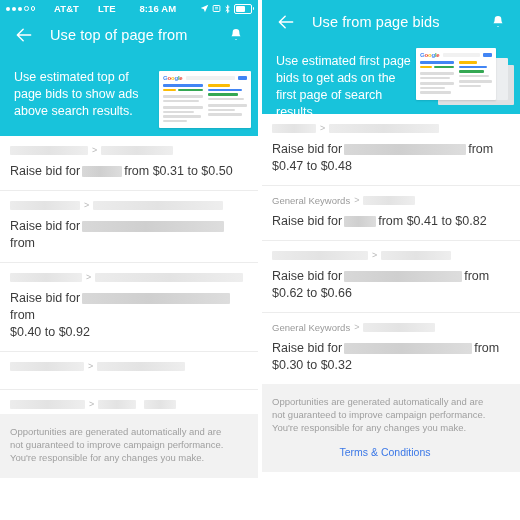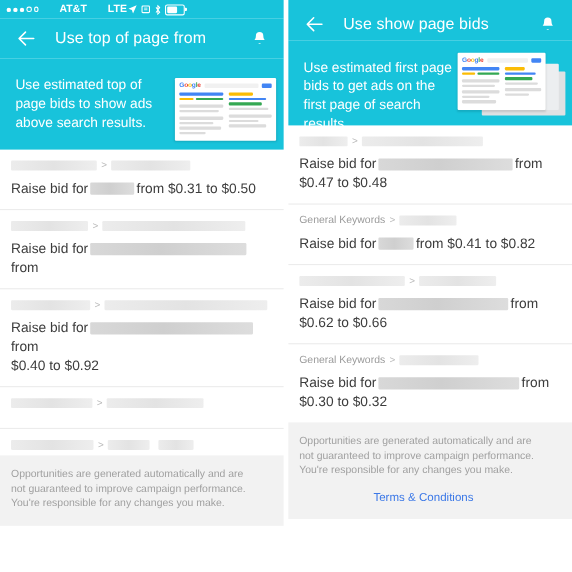--- a/index.html
+++ b/index.html
@@ -129,20 +129,21 @@
         <div class="dots">
           <div class="dot"></div>
             <div class="dot"></div>
             <div class="dot"></div>
           <div class="dot hollow"></div>
             <div class="dot hollow"></div>
         </div>
         <div class="carrier">AT&amp;T</div>
         <div class="lte">LTE</div>
       </div>
+      <div class="sb-center">8:16 AM</div>
       <div class="sb-right">
         <svg class="ic" width="9" height="9" viewBox="0 0 12 12">
             <path d="M11 1 1 5.4l4.1 1.5L6.6 11z" fill="#fff"></path>
           </svg>
         <svg width="9" height="9" viewBox="0 0 12 12">
             <rect x="1.5" y="2" width="9" height="8" rx="1" fill="none" stroke="#fff" stroke-width="1.3"></rect>
             <path d="M4 4.5h4M4 6.5h4" stroke="#fff" stroke-width="1"></path>
           </svg>
         <svg width="7" height="10" viewBox="0 0 8 12">
             <path d="M2 3.2 6 8.6 4 10.5V1.5l2 1.9L2 8.8" fill="none" stroke="#fff" stroke-width="1.1"></path>
@@ -261,21 +262,21 @@
     </div>
 
   </div>
 
   <div class="panel right">
 
     <div class="appbar" style="height:31px;padding-top:6px">
       <svg class="back-arrow" viewBox="0 0 24 24">
         <path d="M20 12H5M11 5l-7 7 7 7" fill="none" stroke="#fff" stroke-width="1.7" stroke-linecap="round" stroke-linejoin="round"></path>
       </svg>
-      <div class="appbar-title">Use show page bids</div>
+      <div class="appbar-title">Use from page bids</div>
       <svg class="bell" viewBox="0 0 24 24">
         <path d="M12 3a5 5 0 0 0-5 5c0 4-1.6 5.6-2 6h14c-.4-.4-2-2-2-6a5 5 0 0 0-5-5z" fill="#fff"></path>
         <path d="M10.2 18.4a2 2 0 0 0 3.6 0z" fill="#fff"></path>
       </svg>
     </div>
 
     <div class="hero right">
       <div class="hero-text">Use estimated first page bids to get ads on the first page of search results.</div>
       <div class="hero-more">MORE</div>
 

